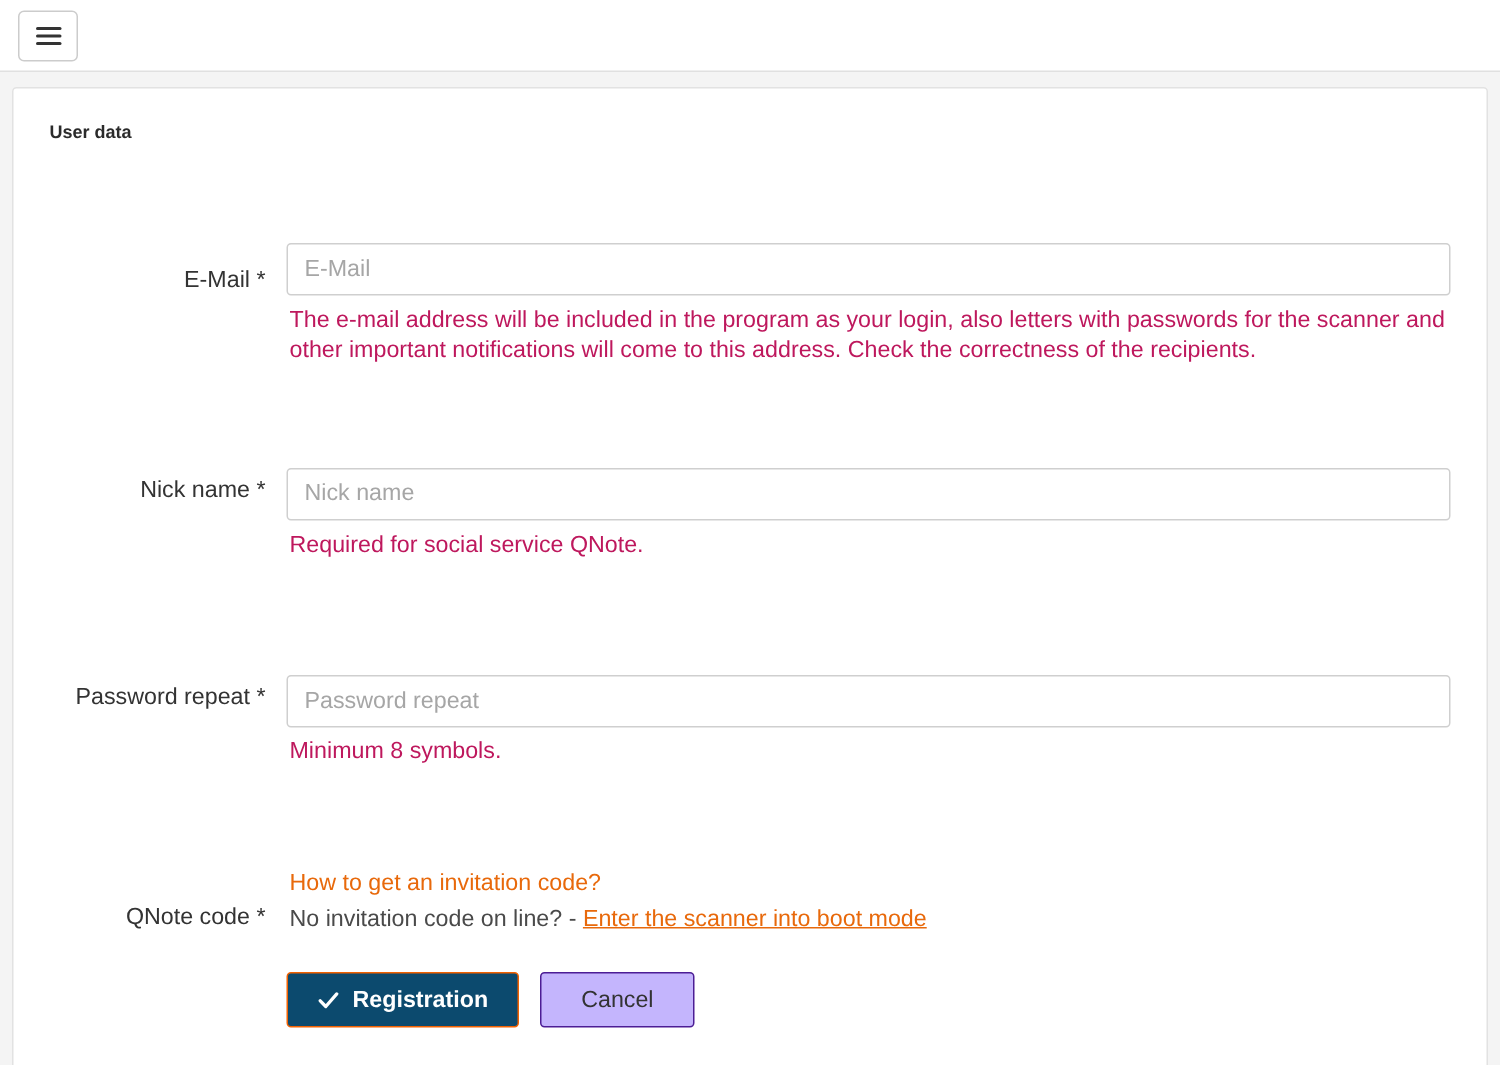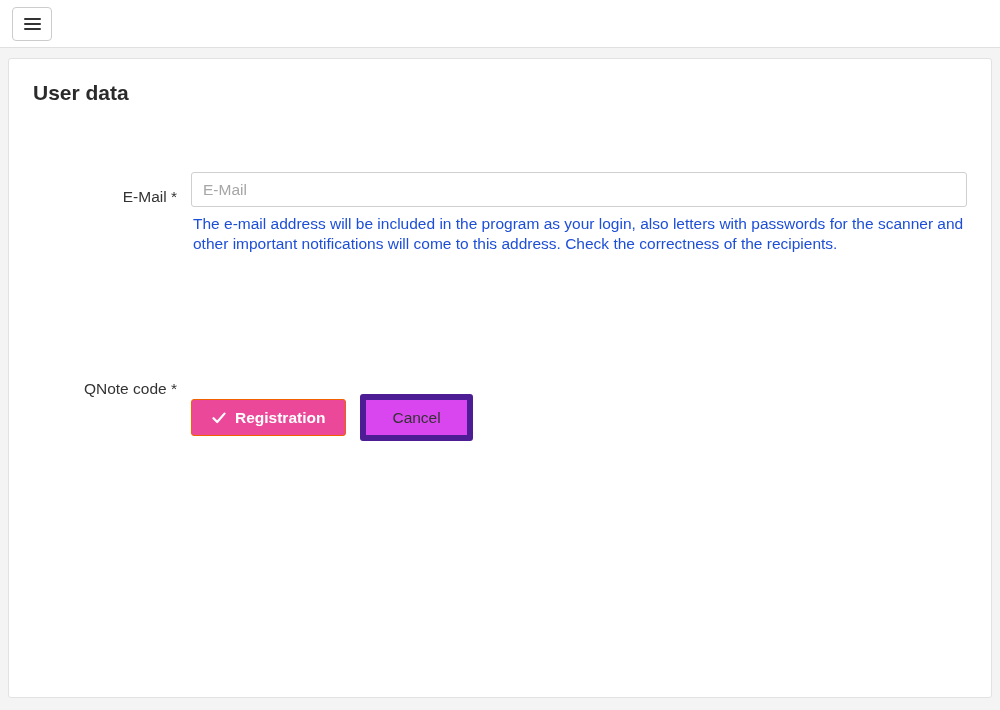--- a/index.html
+++ b/index.html
@@ -48,21 +48,21 @@
     padding: 10px 8px 0 8px;
   }
   .panel {
     background: #ffffff;
     border: 1px solid #e2e2e2;
     border-radius: 3px;
     min-height: 640px;
     padding: 18px 24px 26px 24px;
   }
   .panel-title {
-    font-size: 21px;
+    font-size: 12px;
     font-weight: bold;
     color: #2b2b2b;
     margin: 4px 0 26px 0;
   }
   .form-row {
     display: flex;
     align-items: center;
     margin-bottom: 4px;
   }
   .label-col {
@@ -92,21 +92,21 @@
     border: 1px solid #cfcfcf;
     border-radius: 3px;
     background: #fff;
     outline: none;
   }
   .field-col input::placeholder {
     color: #a6a6a6;
   }
   .help-text {
     font-size: 15.5px;
-    color: #1d4ed8;
+    color: #be185d;
     line-height: 1.32;
     margin: 7px 0 0 2px;
     max-width: 790px;
   }
   .help-text.tight { margin-top: 6px; }
   .spacer-lg { height: 22px; }
   .spacer-md { height: 15px; }
   .spacer-sm { height: 9px; }
   .link-orange {
     color: #e8690b;
@@ -135,28 +135,28 @@
     font-size: 15.5px;
     border-radius: 3px;
     padding: 10px 20px;
     cursor: pointer;
     line-height: 1;
     display: inline-flex;
     align-items: center;
     gap: 9px;
   }
   .btn-primary {
-    background: #ec4899;
+    background: #0c4a6e;
     border: 1px solid #f26100;
     color: #ffffff;
     font-weight: bold;
   }
   .btn-default {
-    background: #d946ef;
-    border: 6px solid #4c1d95;
+    background: #c4b5fd;
+    border: 1px solid #4c1d95;
     color: #333333;
     padding: 10px 26px;
   }
   .check-icon {
     display: inline-block;
     width: 14px;
     height: 14px;
     position: relative;
   }
   .check-icon svg { display: block; }
@@ -181,32 +181,53 @@
     <div class="form-row">
       <div class="label-col">E-Mail *</div>
       <div class="field-col">
         <input type="text" value="" placeholder="E-Mail" style="">
         <div class="help-text">The e-mail address will be included in the program as your login, also letters with passwords for the scanner and other important notifications will come to this address. Check the correctness of the recipients.</div>
       </div>
     </div>
 
     <div class="spacer-lg"></div>
 
+    <div class="form-row">
+      <div class="label-col">Nick name *</div>
+      <div class="field-col">
+        <input type="text" value="" placeholder="Nick name" style="">
+        <div class="help-text">Required for social service QNote.</div>
+      </div>
+    </div>
 
     <div class="spacer-lg"></div>
 
 
     <div class="spacer-sm"></div>
 
+    <div class="form-row">
+      <div class="label-col">Password repeat *</div>
+      <div class="field-col">
+        <input type="text" value="" placeholder="Password repeat" style="">
+        <div class="help-text tight">Minimum 8 symbols.</div>
+      </div>
+    </div>
 
     <div class="spacer-md"></div>
 
     <div class="form-row">
       <div class="label-col">QNote code *</div>
       <div class="field-col">
+        <div class="invite-links">
+          <a href="#" class="link-orange">How to get an invitation code?</a>
+          <div class="line2">
+            <span>No invitation code on line? -</span>
+            <a href="#" class="link-orange underlined">Enter the scanner into boot mode</a>
+          </div>
+        </div>
 
         <div class="buttons-row">
           <button class="btn btn-primary">
             <span class="check-icon">
               <svg width="14" height="14" viewBox="0 0 14 14" aria-hidden="true">
                 <path d="M1.5 7.2 L5.2 11 L12.5 2.6" fill="none" stroke="#ffffff" stroke-width="2.2" stroke-linecap="round" stroke-linejoin="round"></path>
               </svg>
             </span>
             <span>Registration</span>
           </button>

